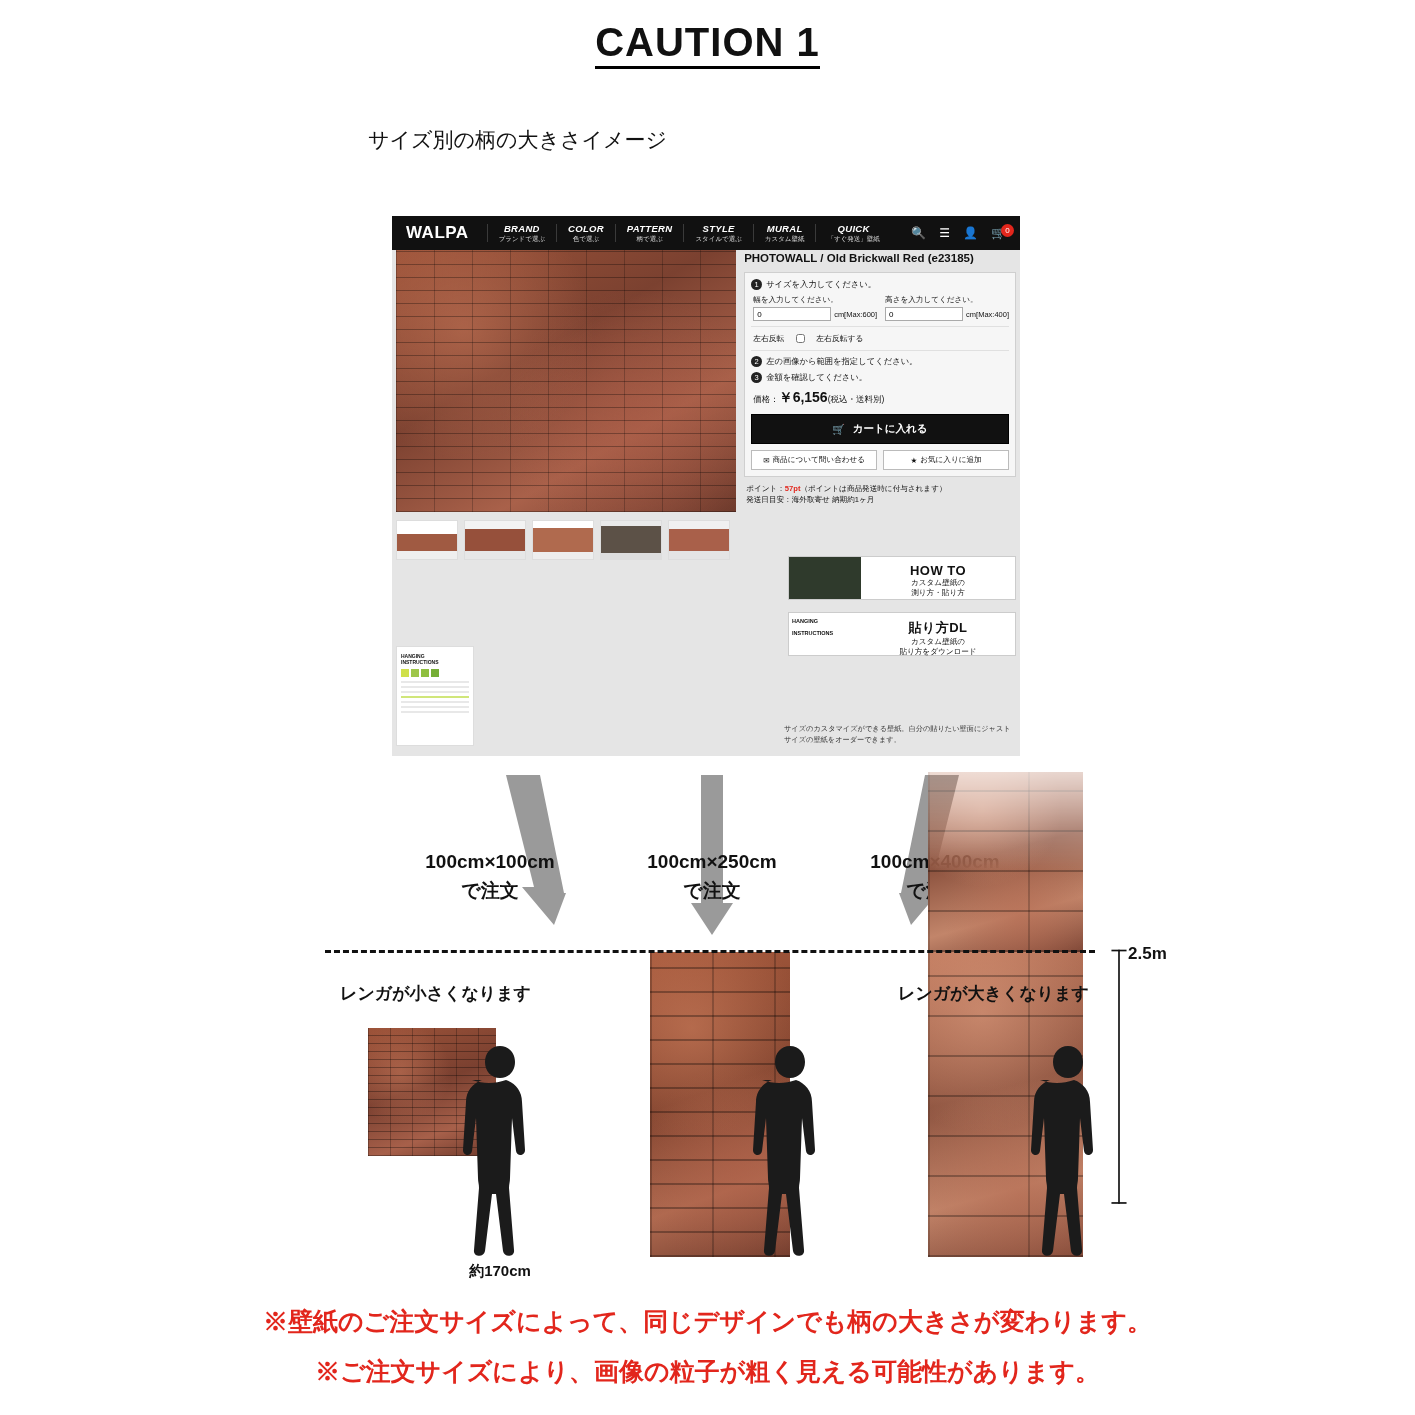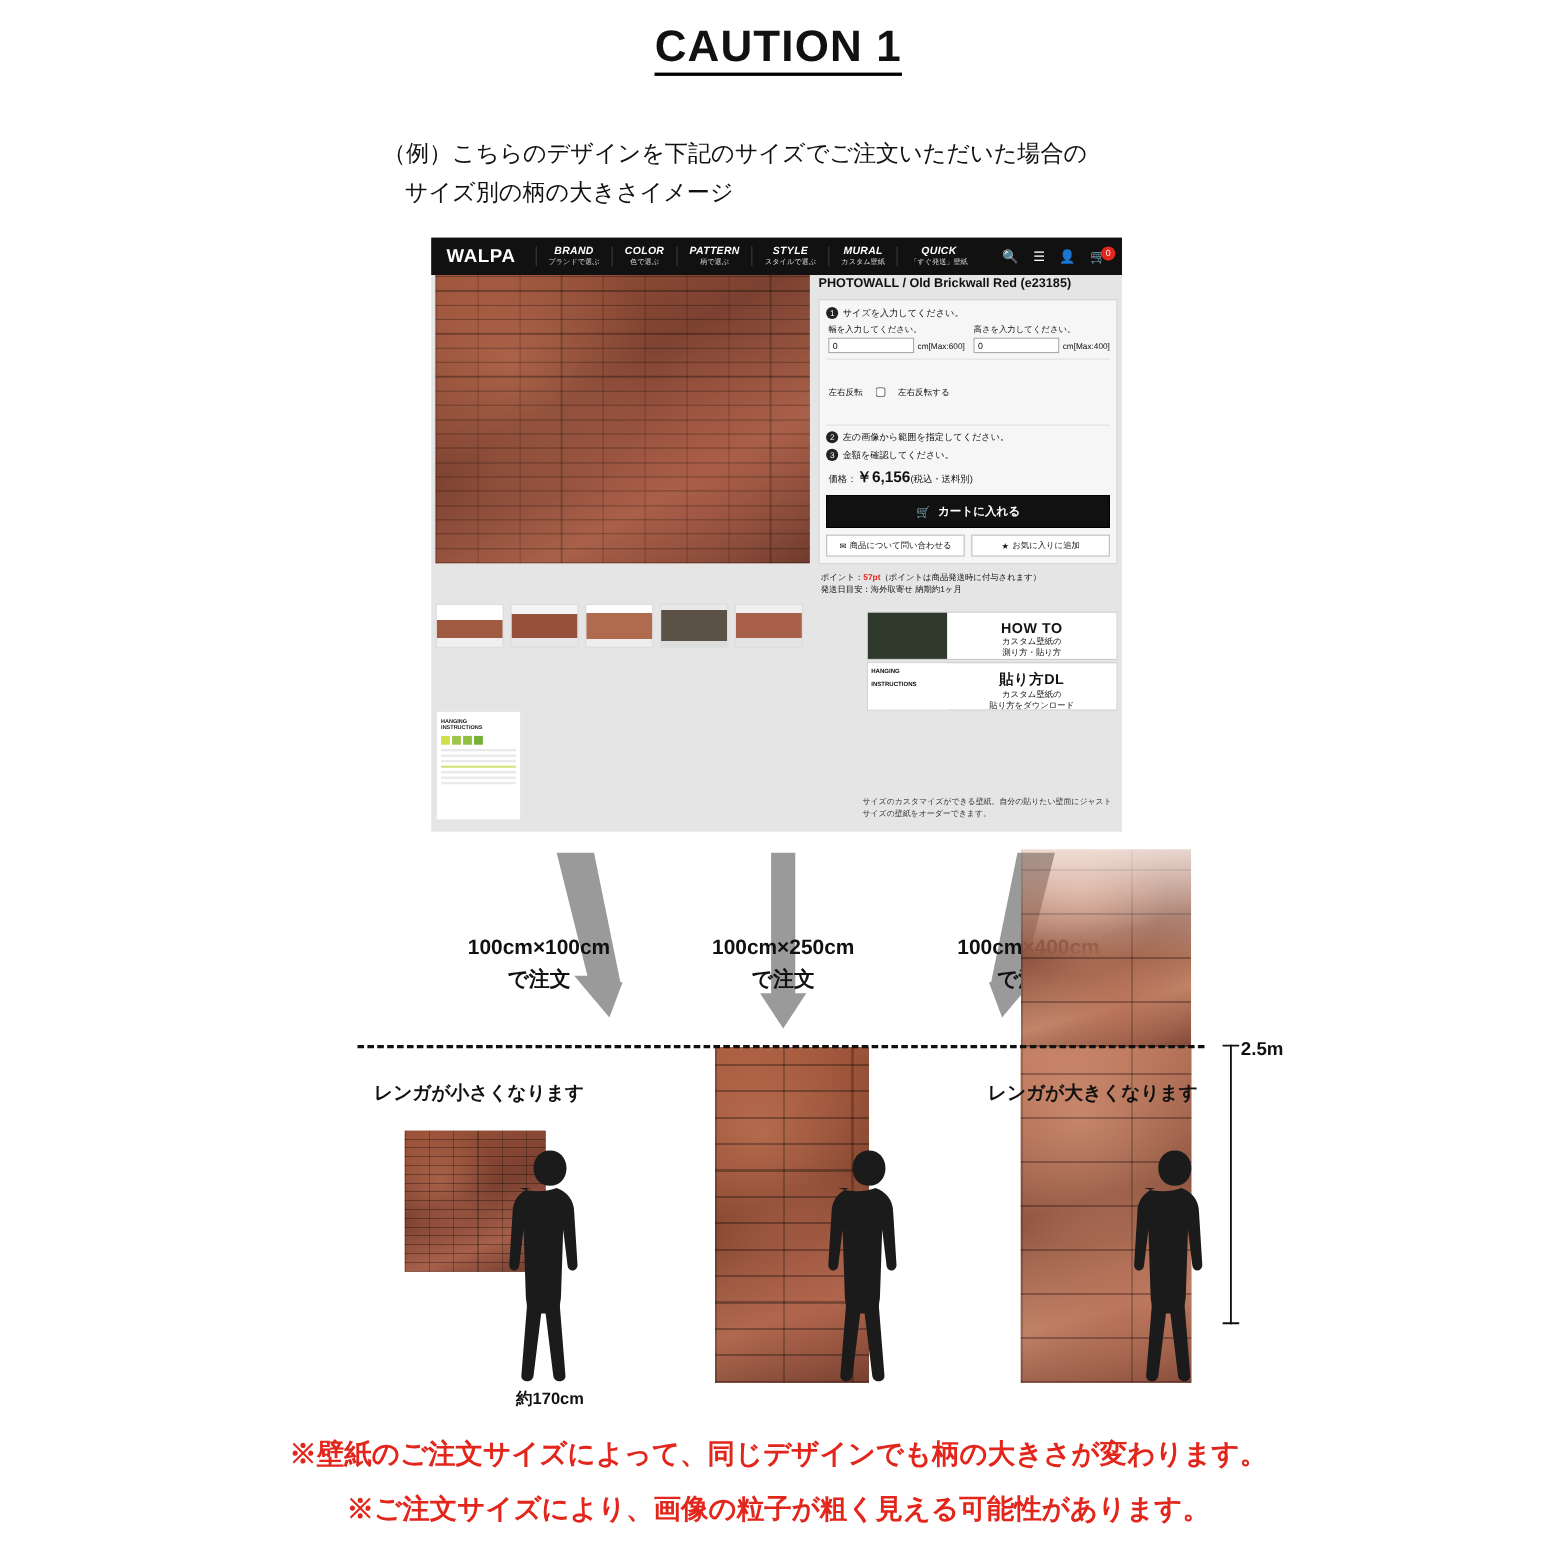--- a/index.html
+++ b/index.html
@@ -79,21 +79,21 @@
   .fieldrow { display:flex; gap:8px; margin:4px 0 5px 2px; }
   .field { flex:1; }
   .flabel { font-size:7.6px; margin-bottom:2px; }
   .finput { display:flex; align-items:center; gap:3px; }
   .finput input {
     width:78px; height:14px; font-size:8px; border:1px solid #aaa; background:#fff;
     padding:0 3px; font-family:"Liberation Sans", sans-serif;
   }
   .fmax { font-size:7.5px; }
   .mirrorrow { display:flex; align-items:center; gap:8px; font-size:7.8px;
-    border-top:1px solid #e0e0e0; border-bottom:1px solid #e0e0e0; padding:22px 2px; margin-bottom:5px;}
+    border-top:1px solid #e0e0e0; border-bottom:1px solid #e0e0e0; padding:4px 2px; margin-bottom:5px;}
   .mirrorrow input { width:9px; height:9px; }
   #price { font-size:14px; font-weight:bold; margin:6px 0 7px 2px; }
   #price .small { font-size:8.5px; font-weight:normal; }
   #cartbtn {
     background:#111; color:#fff; text-align:center; font-size:10.5px; font-weight:bold;
     padding:7px 0; display:flex; align-items:center; justify-content:center; gap:7px;
     border:1px solid #000;
   }
   .subbtns { display:flex; gap:6px; margin-top:6px; }
   .subbtn {
@@ -106,21 +106,21 @@
 
   #thumbs { display:flex; gap:6px; padding:8px 4px 0 4px; }
   .thumb { width:62px; height:40px; border:1px solid #ddd; background:#ddd; }
   .t1 { background:linear-gradient(180deg,#fff 0 35%,#a05a42 35% 78%,#efefef 78%); }
   .t2 { background:linear-gradient(180deg,#f3f3f3 0 22%,#96503b 22% 80%,#e7e7e7 80%); }
   .t3 { background:linear-gradient(180deg,#fff 0 18%,#b06a4e 18% 82%,#eee 82%); }
   .t4 { background:linear-gradient(180deg,#e9e9e9 0 12%,#5c5147 12% 85%,#ddd 85%); }
   .t5 { background:linear-gradient(180deg,#f0f0f0 0 20%,#a9604a 20% 80%,#e4e4e4 80%); }
 
   #howtos { position:absolute; right:4px; top:340px; width:228px; }
-  .howbox { display:flex; border:1px solid #ccc; margin-bottom:2px; background:#fff; height:44px; }
+  .howbox { display:flex; border:1px solid #ccc; margin-bottom:12px; background:#fff; height:44px; }
   .howimg { width:72px; background:#2f3a2c; }
   .howimg.doc { background:#fff; }
   .howtxt { flex:1; text-align:center; padding-top:6px; }
   .howtxt .big { font-size:13px; font-weight:bold; letter-spacing:0.5px; }
   .howtxt .sm { font-size:7.6px; line-height:1.35; }
 
   #docthumb {
     position:absolute; left:4px; top:430px; width:78px; height:100px;
     border:1px solid #ddd; background:#fff;
   }
@@ -185,21 +185,20 @@
   }
 </style>
 </head>
 <body>
 
 <div id="caution-title">
   <span class="u">CAUTION 1</span>
 </div>
 
 <div id="intro">
-  <span>（例）こちらのデザインを下記のサイズでご注文いただいた場合の</span>
   <span class="l2">サイズ別の柄の大きさイメージ</span>
 </div>
 
 <div id="browser">
 
   <div id="nav">
     <div id="logo">WALPA</div>
 
     <div class="navitem">
       <div class="t">BRAND</div>

